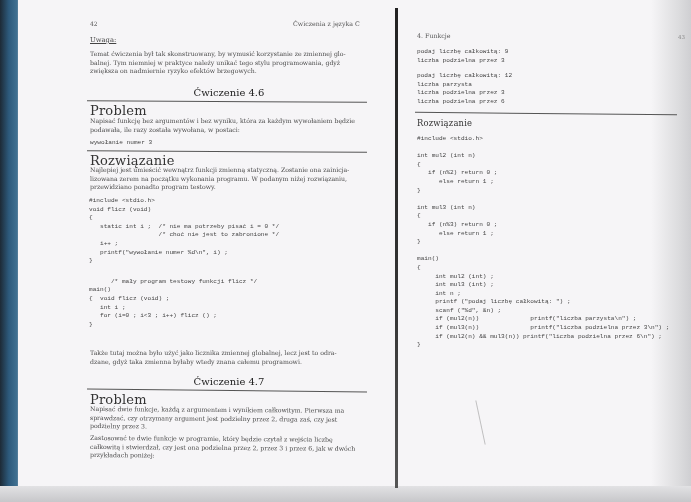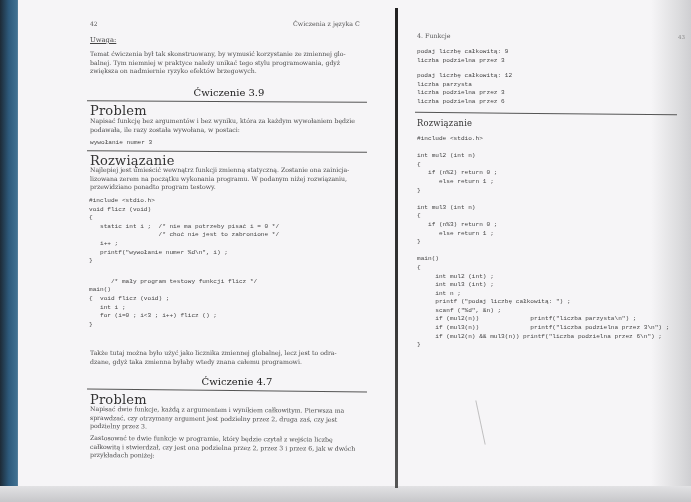--- a/index.html
+++ b/index.html
@@ -56,21 +56,21 @@
   <div class="abs small" style="left:7px; top:20px;">42</div>
   <div class="abs small" style="left:210px; top:20px; font-size:6.3px;">Ćwiczenia z języka C</div>
 
   <div class="abs" style="left:7px; top:36px; font-size:6.8px; color:#444;text-decoration:underline;">Uwaga:</div>
   <div class="abs" style="left:7px; top:50px; width:277px;">
     <div class="para">Temat ćwiczenia był tak skonstruowany, by wymusić korzystanie ze zmiennej glo-</div>
     <div class="para">balnej.  Tym niemniej w praktyce należy unikać tego stylu programowania, gdyż</div>
     <div class="para">zwiększa on nadmiernie ryzyko efektów brzegowych.</div>
   </div>
 
-  <div class="abs exercise" style="left:0; width:292px; top:87px;">Ćwiczenie 3.9</div>
+  <div class="abs exercise" style="left:0; width:292px; top:87px;">Ćwiczenie 4.6</div>
   <div class="rule" style="left:4px; width:280px; top:101px; transform:rotate(0.3deg);"></div>
   <div class="abs section" style="left:7px; top:103px;">Problem</div>
   <div class="abs" style="left:7px; top:117px; width:277px;">
     <div class="para">Napisać funkcję bez argumentów i bez wyniku, która za każdym wywołaniem będzie</div>
     <div class="para">podawała, ile razy została wywołana, w postaci:</div>
   </div>
   <div class="abs mono" style="left:7px; top:139px;">wywołanie numer 3</div>
   <div class="rule" style="left:4px; width:280px; top:151px; transform:rotate(0.3deg);"></div>
   <div class="abs section" style="left:7px; top:153px;">Rozwiązanie</div>
   <div class="abs" style="left:7px; top:166px; width:277px;">
@@ -79,21 +79,21 @@
     <div class="para">przewidziano ponadto program testowy.</div>
   </div>
 
   <div class="abs mono" style="left:6px; top:197px;"><div>#include &lt;stdio.h&gt;</div><div></div><div>void flicz (void)</div><div>{</div><div>   static int i ;  /* nie ma potrzeby pisać i = 0 */</div><div>                   /* choć nie jest to zabronione */</div><div>   i++ ;</div><div>   printf("wywołanie numer %d\n", i) ;</div><div>}</div><div style="height:12px"></div><div>      /* mały program testowy funkcji flicz */</div><div>main()</div><div>{  void flicz (void) ;</div><div>   int i ;</div><div>   for (i=0 ; i&lt;3 ; i++) flicz () ;</div><div>}</div></div>
 
   <div class="abs" style="left:7px; top:349px; width:277px;">
     <div class="para">Także tutaj można było użyć jako licznika zmiennej globalnej, lecz jest to odra-</div>
     <div class="para">dzane, gdyż taka zmienna byłaby wtedy znana całemu programowi.</div>
   </div>
 
-  <div class="abs exercise" style="left:8px; width:292px; top:376px;">Ćwiczenie 4.7</div>
+  <div class="abs exercise" style="left:0; width:292px; top:376px;">Ćwiczenie 4.7</div>
   <div class="rule" style="left:4px; width:280px; top:390px; transform:rotate(0.6deg);"></div>
   <div class="abs section" style="left:7px; top:392px;">Problem</div>
   <div class="abs" style="left:7px; top:406px; width:277px; transform:rotate(0.4deg);">
     <div class="para">Napisać dwie funkcje, każdą z argumentem i wynikiem całkowitym.  Pierwsza ma</div>
     <div class="para">sprawdzać, czy otrzymany argument jest podzielny przez 2, druga zaś, czy jest</div>
     <div class="para">podzielny przez 3.</div>
   </div>
   <div class="abs" style="left:7px; top:435px; width:277px; transform:rotate(0.4deg);">
     <div class="para">Zastosować te dwie funkcje w  programie, który będzie czytał z wejścia liczbę</div>
     <div class="para">całkowitą i stwierdzał, czy jest ona podzielna przez 2, przez 3 i przez 6, jak w dwóch</div>

